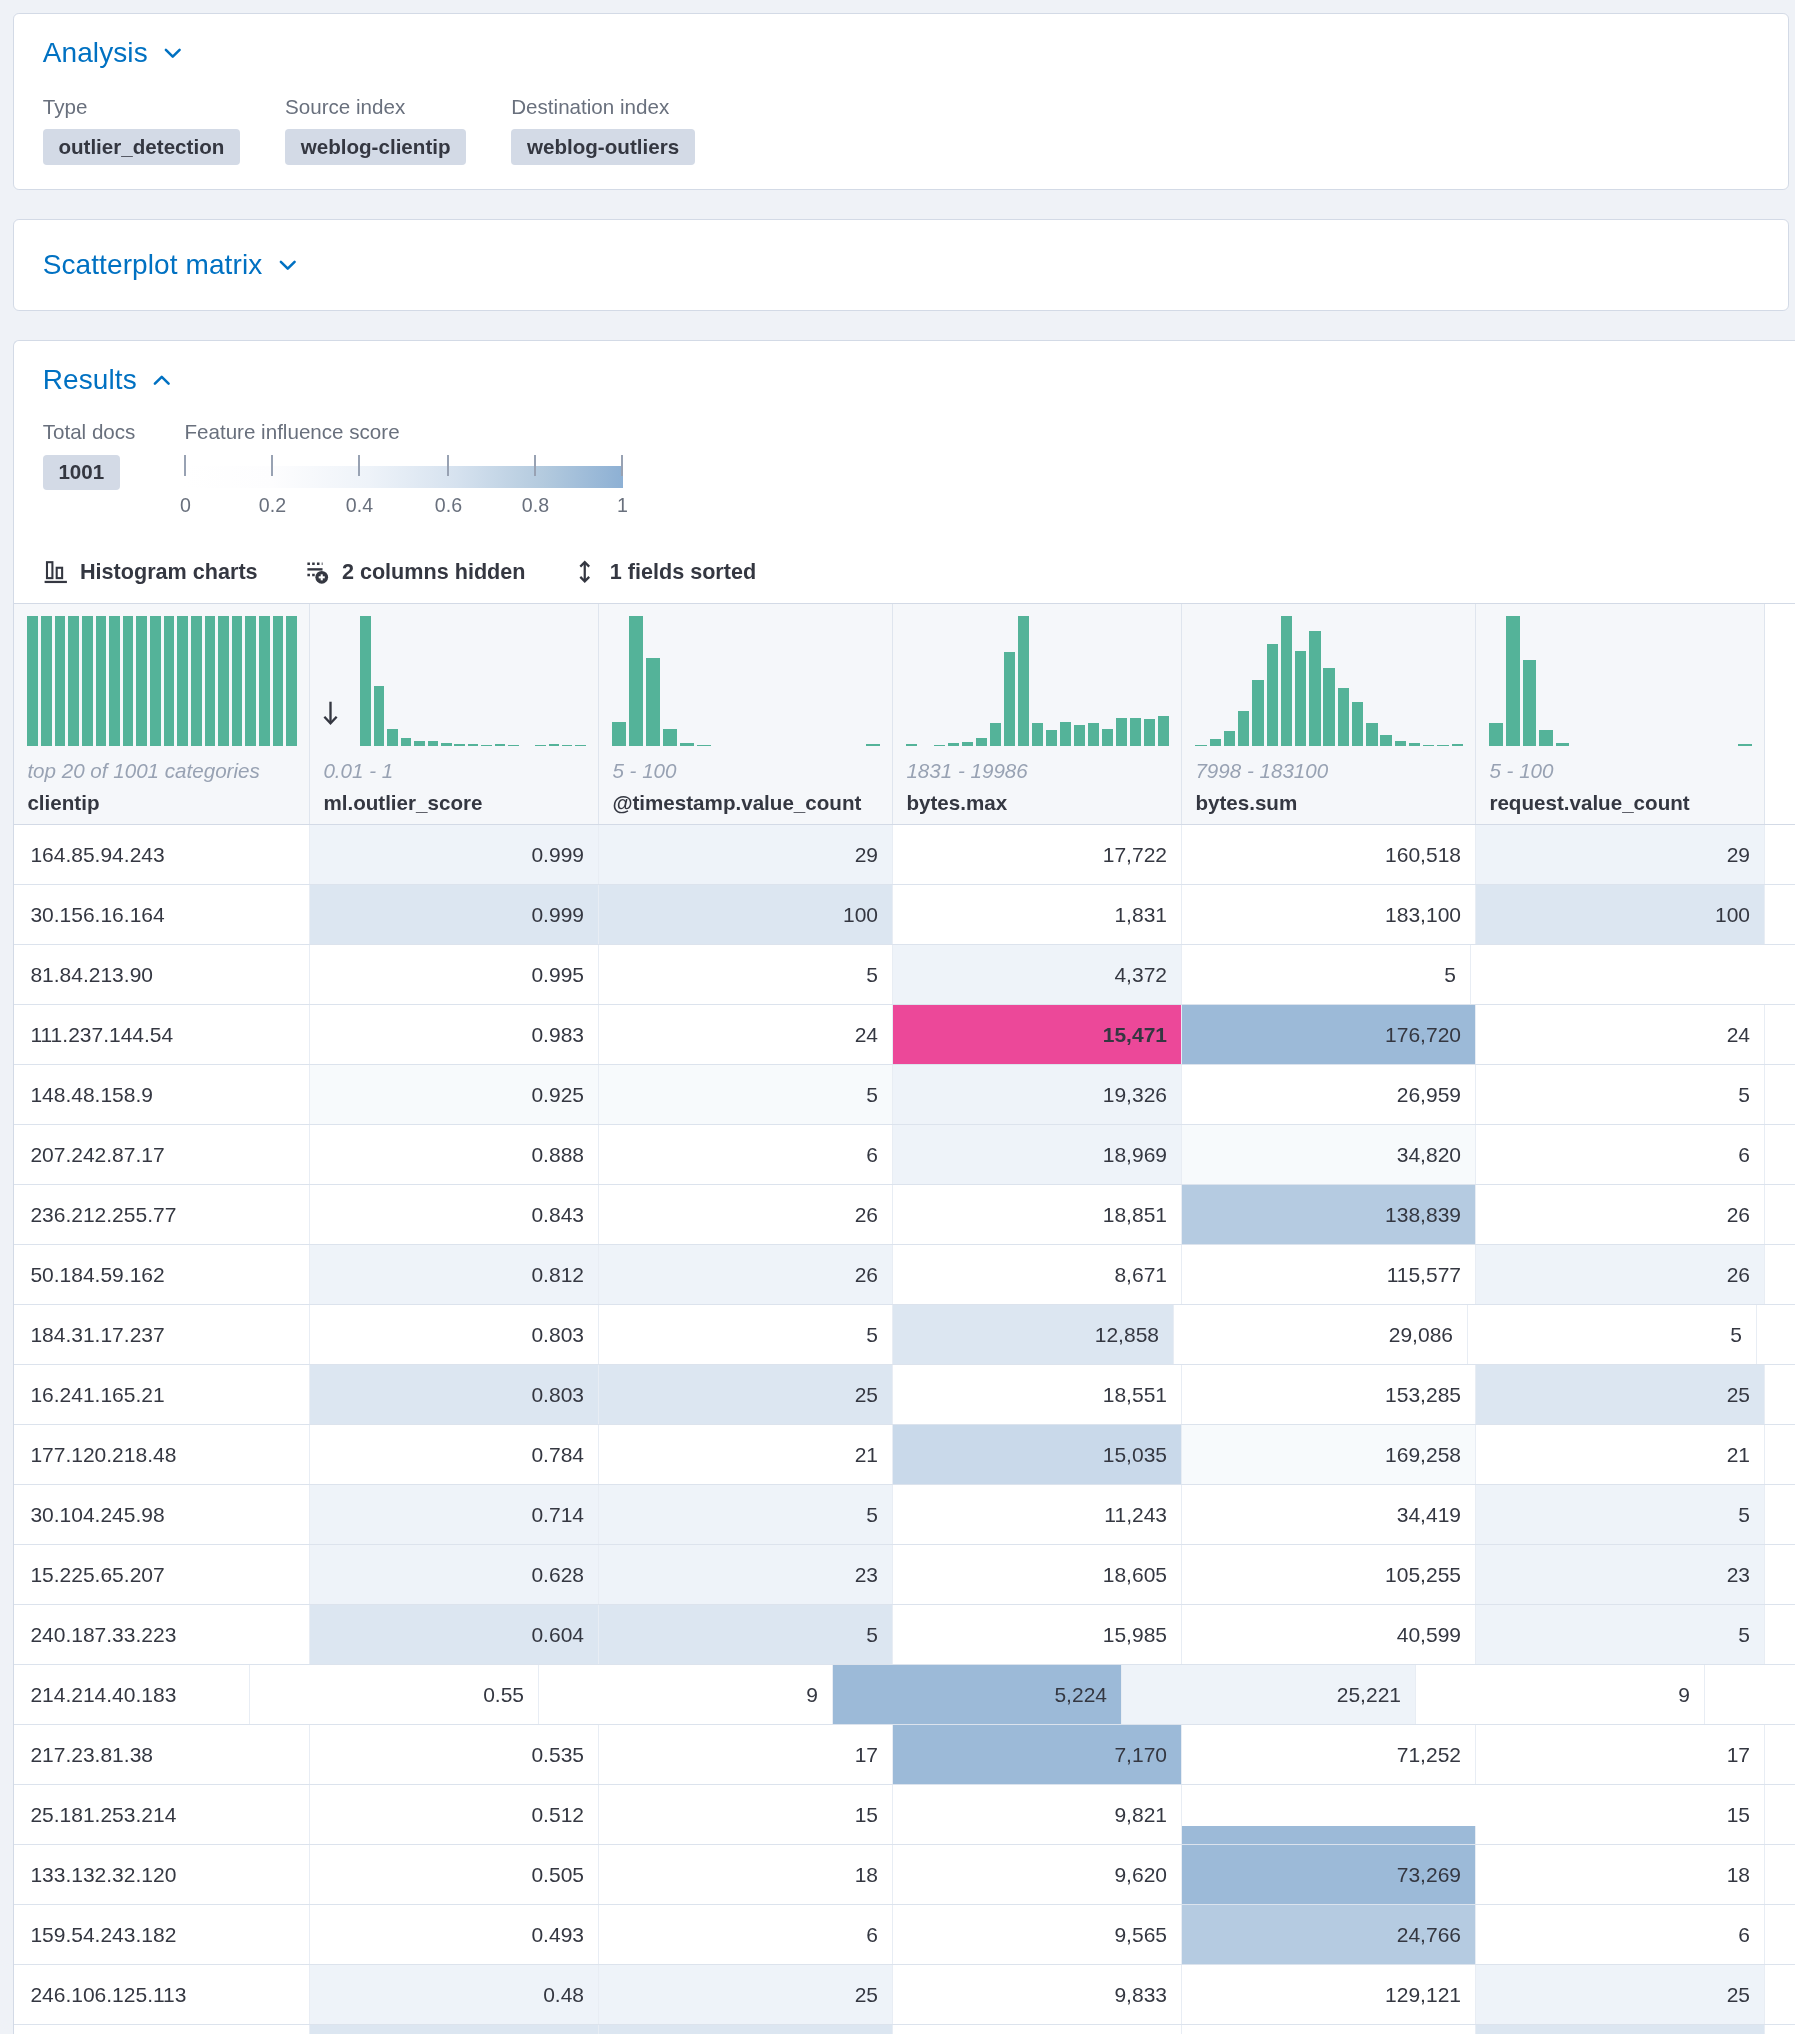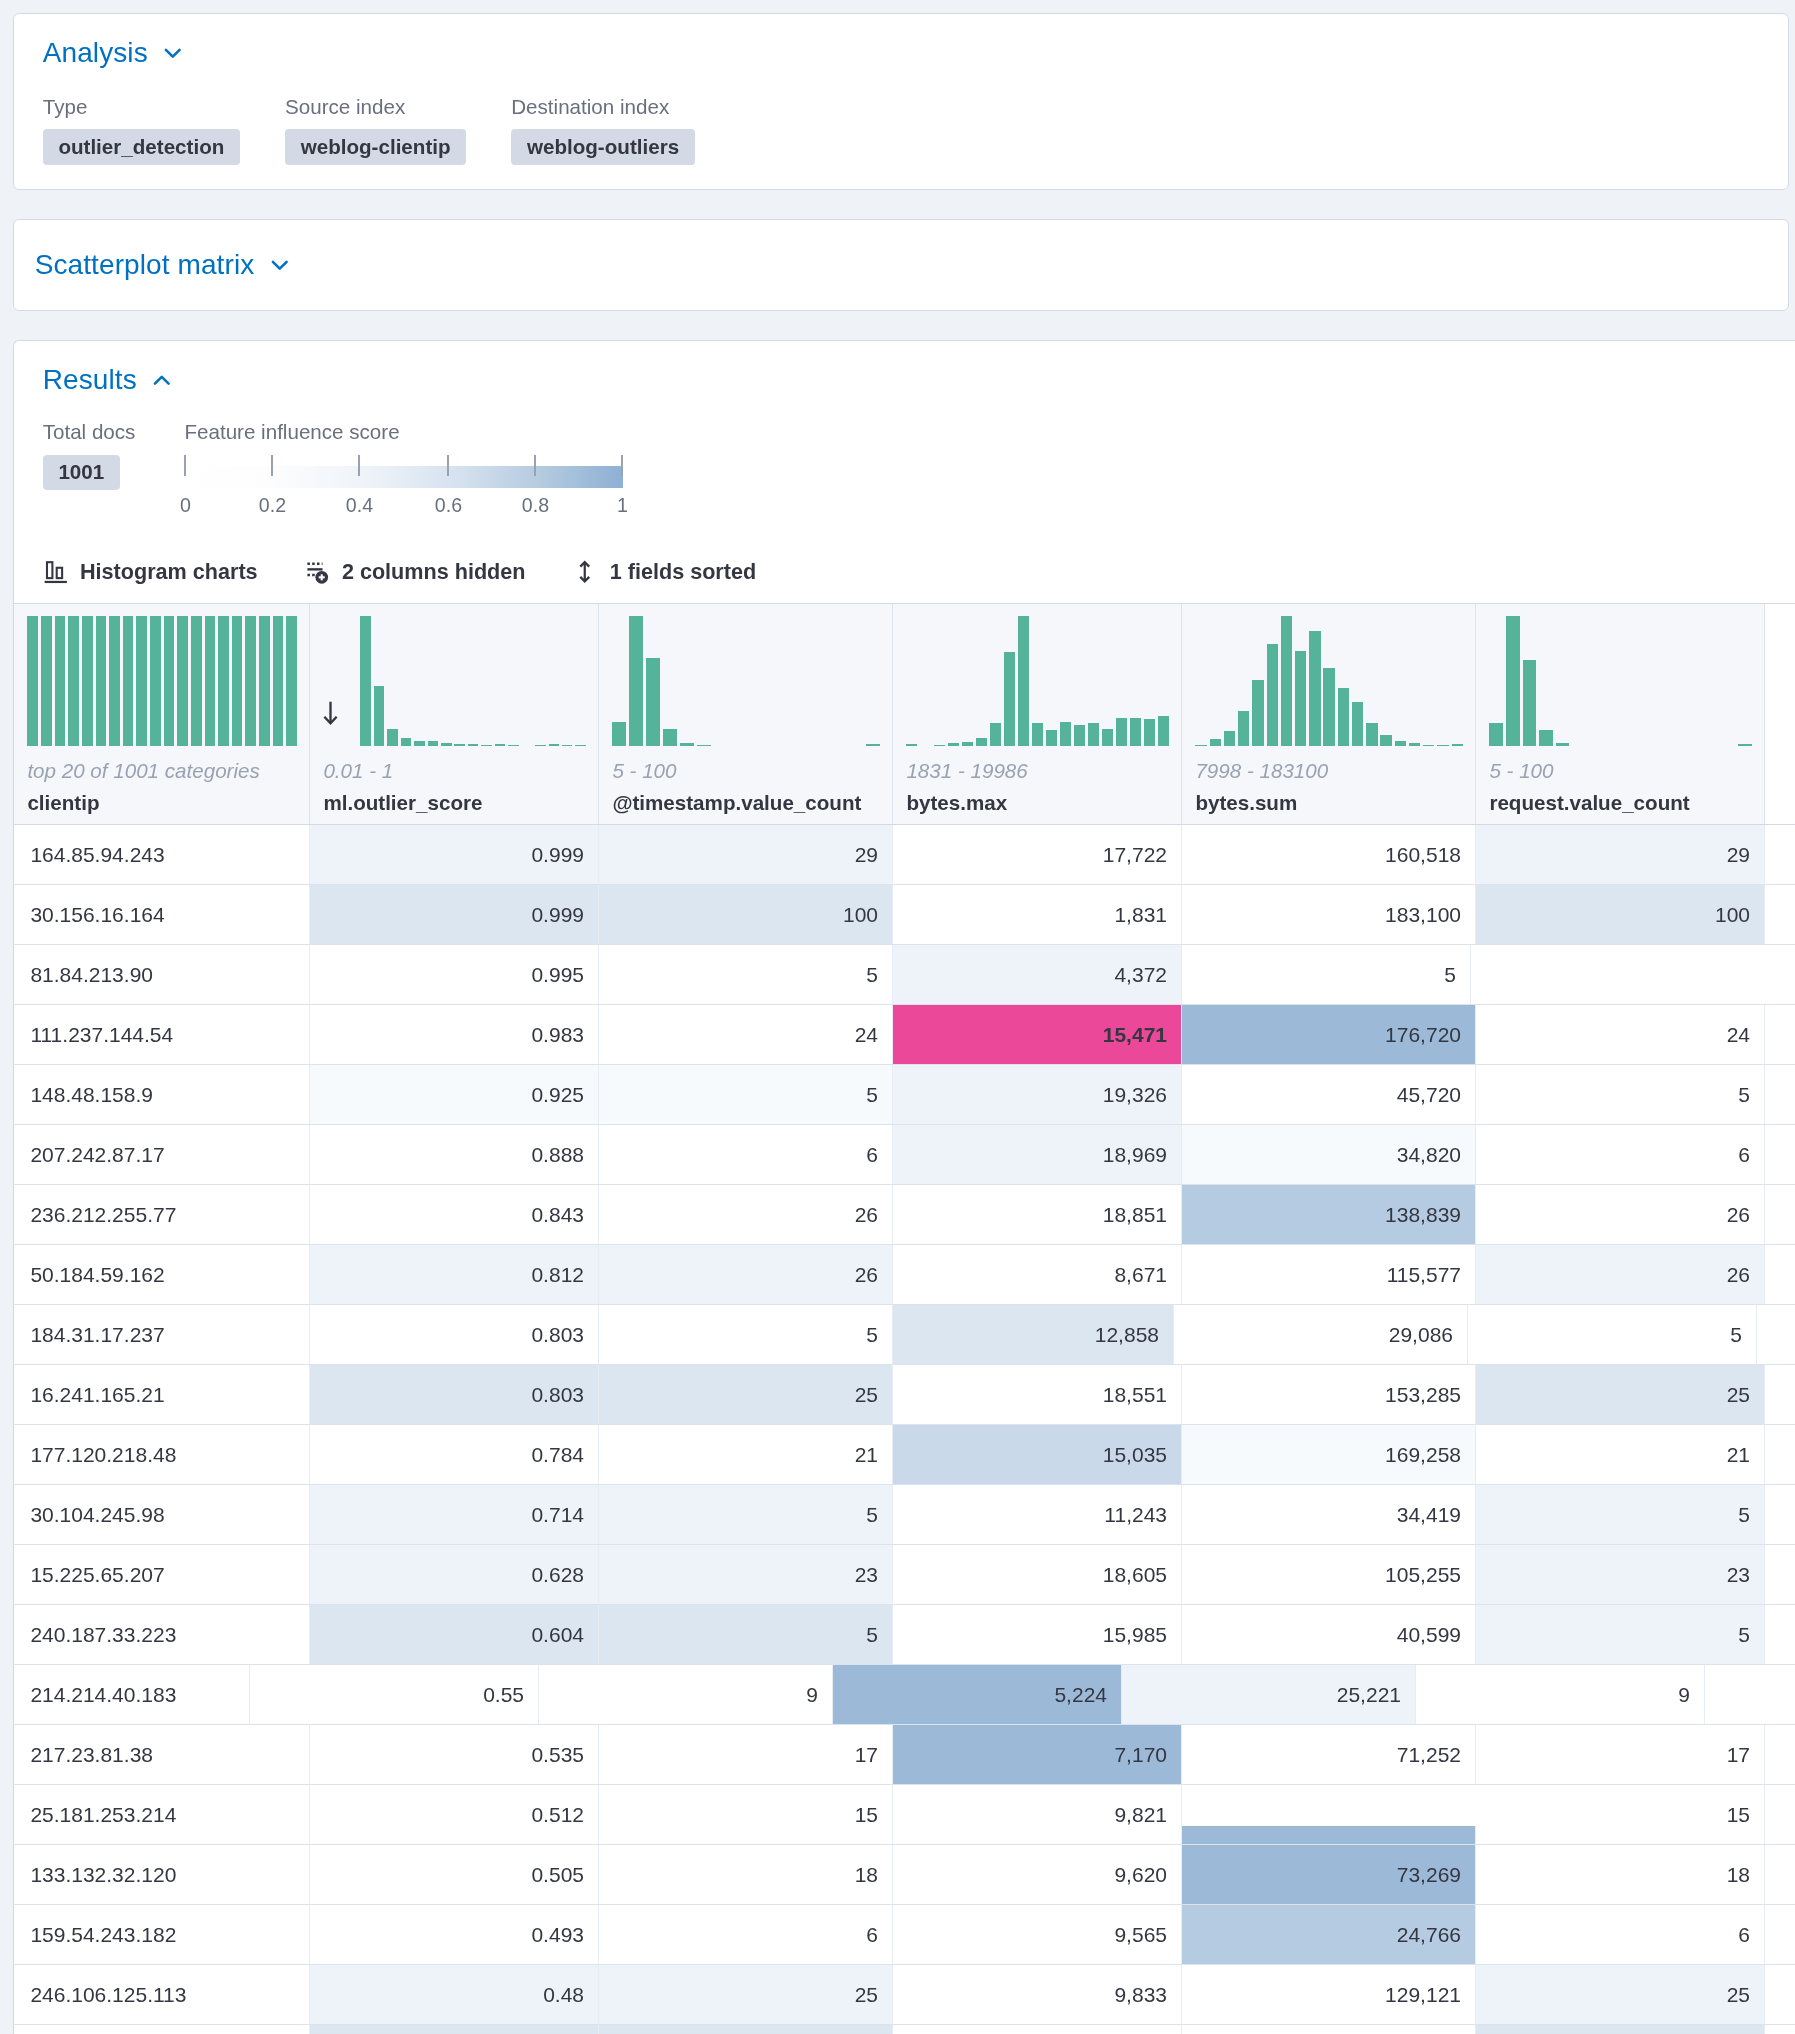--- a/index.html
+++ b/index.html
@@ -99,21 +99,21 @@
       <div class="field-label">Source index</div>
       <span class="badge">weblog-clientip</span>
     </div>
     <div>
       <div class="field-label">Destination index</div>
       <span class="badge">weblog-outliers</span>
     </div>
   </div>
 </div>
 
-<div class="panel mb30" style="padding:29px 21px;">
+<div class="panel mb30" style="padding:29px 29px;">
   <div class="panel-title-row">
     <span class="panel-title">Scatterplot matrix</span>
     <svg class="chev" viewBox="0 0 24 24">
       <polyline points="5,9 12,16 19,9" fill="none" stroke="#0071c2" stroke-width="2.6" stroke-linecap="round" stroke-linejoin="round"></polyline>
     </svg>
   </div>
 </div>
 
 <div class="panel results-panel">
   <div class="results-head">
@@ -368,21 +368,21 @@
           <div class="cell num" style="width: 289px; background: #ec4899; font-weight: bold;">15,471</div>
           <div class="cell num" style="width: 294px; background: rgb(156, 186, 216);">176,720</div>
           <div class="cell num" style="width: 289px; background: rgb(255, 255, 255);">24</div>
           <div class="cell num" style="width: 31px; background: rgb(255, 255, 255);"></div>
         </div>
         <div class="grid-row">
           <div class="cell ip" style="width: 296px; background: rgb(255, 255, 255);">148.48.158.9</div>
           <div class="cell num" style="width: 289px; background: rgb(247, 250, 252);">0.925</div>
           <div class="cell num" style="width: 294px; background: rgb(247, 250, 252);">5</div>
           <div class="cell num" style="width: 289px; background: rgb(238, 243, 249);">19,326</div>
-          <div class="cell num" style="width: 294px; background: rgb(255, 255, 255);">45,720</div>
+          <div class="cell num" style="width: 294px; background: rgb(255, 255, 255);">26,959</div>
           <div class="cell num" style="width: 289px; background: rgb(255, 255, 255);">5</div>
           <div class="cell num" style="width: 31px; background: rgb(255, 255, 255);"></div>
         </div>
         <div class="grid-row">
           <div class="cell ip" style="width: 296px; background: rgb(255, 255, 255);">207.242.87.17</div>
           <div class="cell num" style="width: 289px; background: rgb(255, 255, 255);">0.888</div>
           <div class="cell num" style="width: 294px; background: rgb(255, 255, 255);">6</div>
           <div class="cell num" style="width: 289px; background: rgb(238, 243, 249);">18,969</div>
           <div class="cell num" style="width: 294px; background: rgb(247, 250, 252);">34,820</div>
           <div class="cell num" style="width: 289px; background: rgb(255, 255, 255);">6</div>

